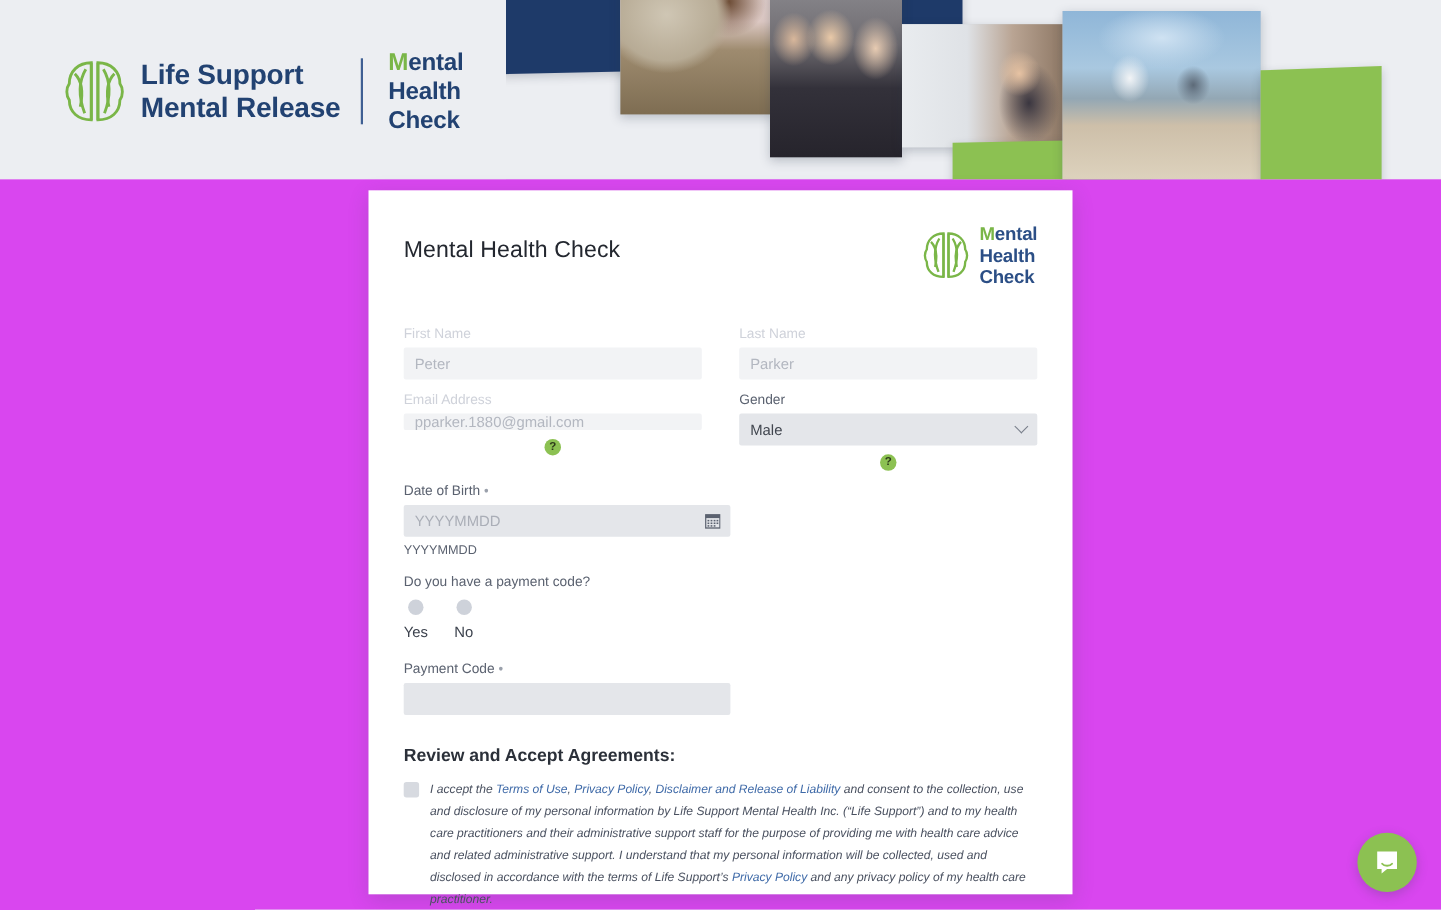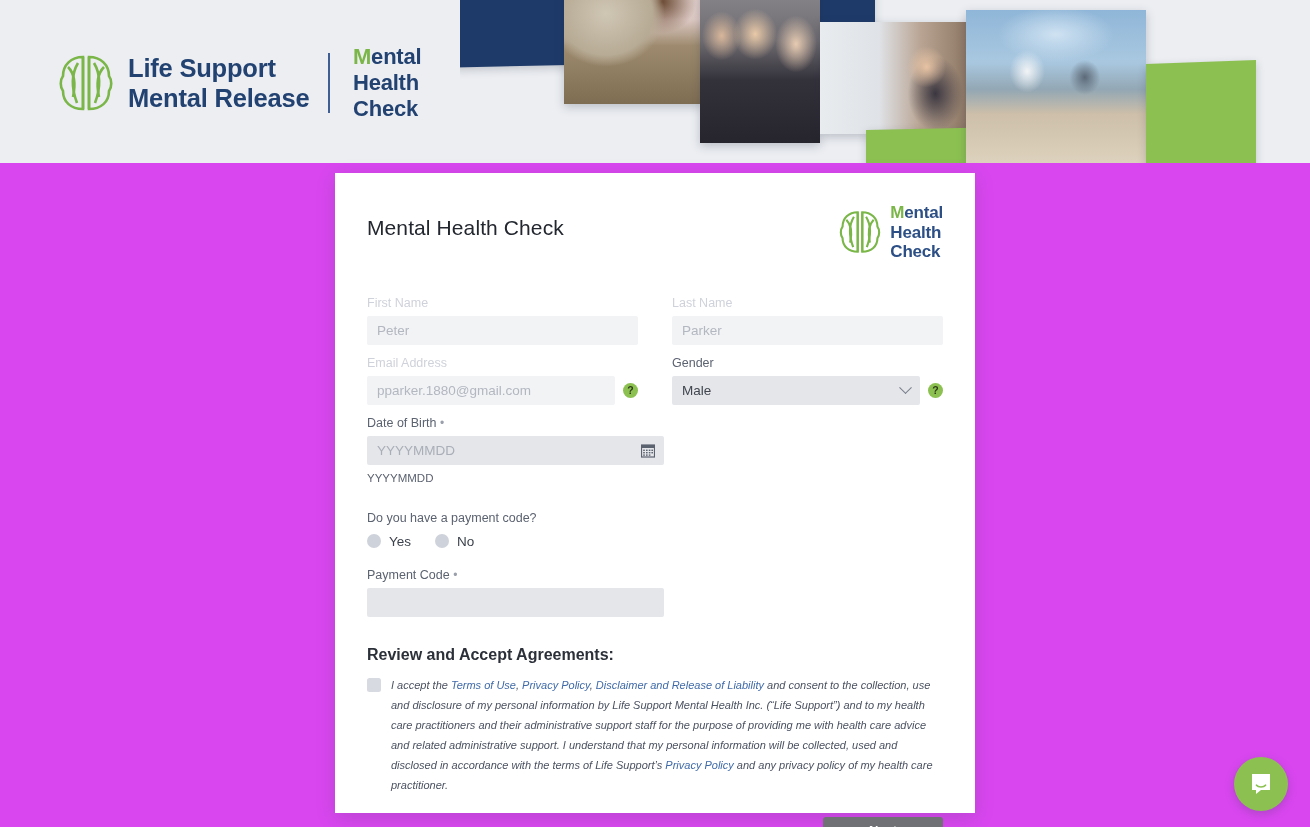--- a/index.html
+++ b/index.html
@@ -182,21 +182,21 @@
     border-radius: 2px;
     padding: 0 10px;
     font-size: 13.5px;
     color: #b3b7c0;
     font-family: "Liberation Sans", sans-serif;
     display: flex;
     align-items: center;
   }
   .input.empty { background: #e4e6ea; }
 
-  .input-with-help { display: flex; align-items: center; gap: 8px; }
+  .input-with-help { display: flex; align-items: center; gap: 8px; flex-direction: column; }
   .input-with-help .input { flex: 1; }
 
   .help-icon {
     width: 15px; height: 15px;
     border-radius: 50%;
     background: #8cc152;
     color: #2d3a1a;
     font-size: 10.5px;
     font-weight: bold;
     display: flex;
@@ -240,21 +240,21 @@
     color: #5b6270;
     margin-top: 7px;
   }
 
   .q-label {
     font-size: 12.5px;
     color: #5b6270;
     margin-bottom: 9px;
   }
   .radios { display: flex; align-items: center; gap: 24px; margin-bottom: 6px; }
-  .radio-item { display: flex; align-items: center; gap: 8px; cursor: pointer; }
+  .radio-item { display: flex; align-items: center; gap: 8px; cursor: pointer; flex-direction: column; }
   .radio-dot {
     width: 14px; height: 14px;
     border-radius: 50%;
     background: #ced2da;
   }
   .radio-label { font-size: 13.5px; color: #3c424d; }
 
   .agreements-title {
     font-size: 16px;
     font-weight: bold;
@@ -438,21 +438,21 @@
                 <rect x="2.2" y="11.4" width="1.6" height="1.4"></rect>
                   <rect x="5" y="11.4" width="1.6" height="1.4"></rect>
                 <rect x="7.8" y="11.4" width="1.6" height="1.4"></rect>
               </g>
             </svg>
           </div>
           <div class="hint">YYYYMMDD</div>
         </div>
       </div>
 
-      <div style="margin-top:16px;">
+      <div style="margin-top:4px;">
         <div class="q-label">Do you have a payment code?</div>
         <div class="radios">
           <div class="radio-item">
             <span class="radio-dot"></span>
             <span class="radio-label">Yes</span>
           </div>
           <div class="radio-item">
             <span class="radio-dot"></span>
             <span class="radio-label">No</span>
           </div>

